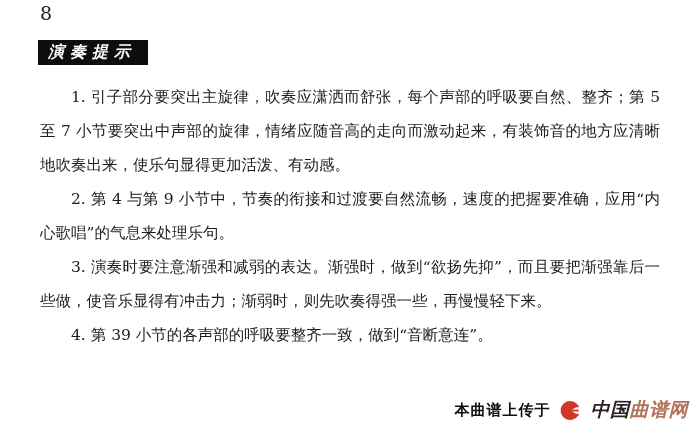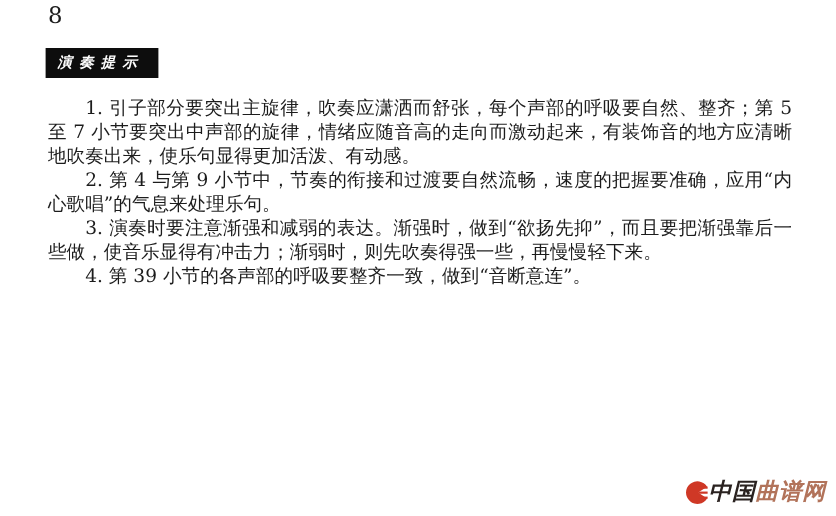--- a/index.html
+++ b/index.html
@@ -23,34 +23,34 @@
     font-weight: 400;
     color: #1c1c1c;
   }
   .section-header {
     position: absolute;
     left: 38px;
     top: 40px;
     background: #0d0d0d;
     color: #ffffff;
     padding: 3px 12px 4px 10px;
-    font-size: 12px;
+    font-size: 16px;
     font-weight: 700;
     font-style: italic;
     letter-spacing: 6px;
     font-family: "Liberation Sans", sans-serif;
     line-height: 18px;
   }
   .tips {
     position: absolute;
     left: 40px;
     right: 37px;
     top: 80px;
     font-size: 15.5px;
-    line-height: 20px;
+    line-height: 34px;
     text-align: justify;
   }
   .tips p {
     margin: 0;
     text-indent: 2em;
   }
   .footer {
     position: absolute;
     right: 9px;
     bottom: 7px;
@@ -61,21 +61,21 @@
   .footer-text {
     font-family: "Liberation Sans", sans-serif;
     font-weight: 600;
     font-size: 15px;
     color: #111111;
     letter-spacing: 1px;
   }
   .logo {
     display: flex;
     align-items: center;
-    gap: 0;
+    gap: 11px;
   }
   .logo-icon {
     width: 21px;
     height: 21px;
     display: inline-block;
   }
   .logo-text {
     font-family: "Liberation Sans", sans-serif;
     font-weight: 700;
     font-style: italic;
@@ -95,20 +95,21 @@
   <p class="tip">1. 引子部分要突出主旋律，吹奏应潇洒而舒张，每个声部的呼吸要自然、整齐；第 5 至 7 小节要突出中声部的旋律，情绪应随音高的走向而激动起来，有装饰音的地方应清晰地吹奏出来，使乐句显得更加活泼、有动感。</p>
 
   <p class="tip">2. 第 4 与第 9 小节中，节奏的衔接和过渡要自然流畅，速度的把握要准确，应用“内心歌唱”的气息来处理乐句。</p>
 
   <p class="tip">3. 演奏时要注意渐强和减弱的表达。渐强时，做到“欲扬先抑”，而且要把渐强靠后一些做，使音乐显得有冲击力；渐弱时，则先吹奏得强一些，再慢慢轻下来。</p>
 
   <p class="tip">4. 第 39 小节的各声部的呼吸要整齐一致，做到“音断意连”。</p>
 </div>
 
 <div class="footer">
+  <span class="footer-text">本曲谱上传于</span>
   <span class="logo">
     <span class="logo-icon">
       <svg viewBox="0 0 24 24" width="21" height="21" aria-hidden="true">
         <path d="M22 6.5 A 10.8 10.8 0 1 0 22 17.5 L 13.5 12 Z" fill="#cf3826"></path>
         <rect x="13.5" y="6.2" width="9" height="2.1" fill="#cf3826"></rect>
         <rect x="13.5" y="11" width="9" height="2.1" fill="#cf3826"></rect>
         <rect x="13.5" y="15.8" width="9" height="2.1" fill="#cf3826"></rect>
       </svg>
     </span>
     <span class="logo-text">

